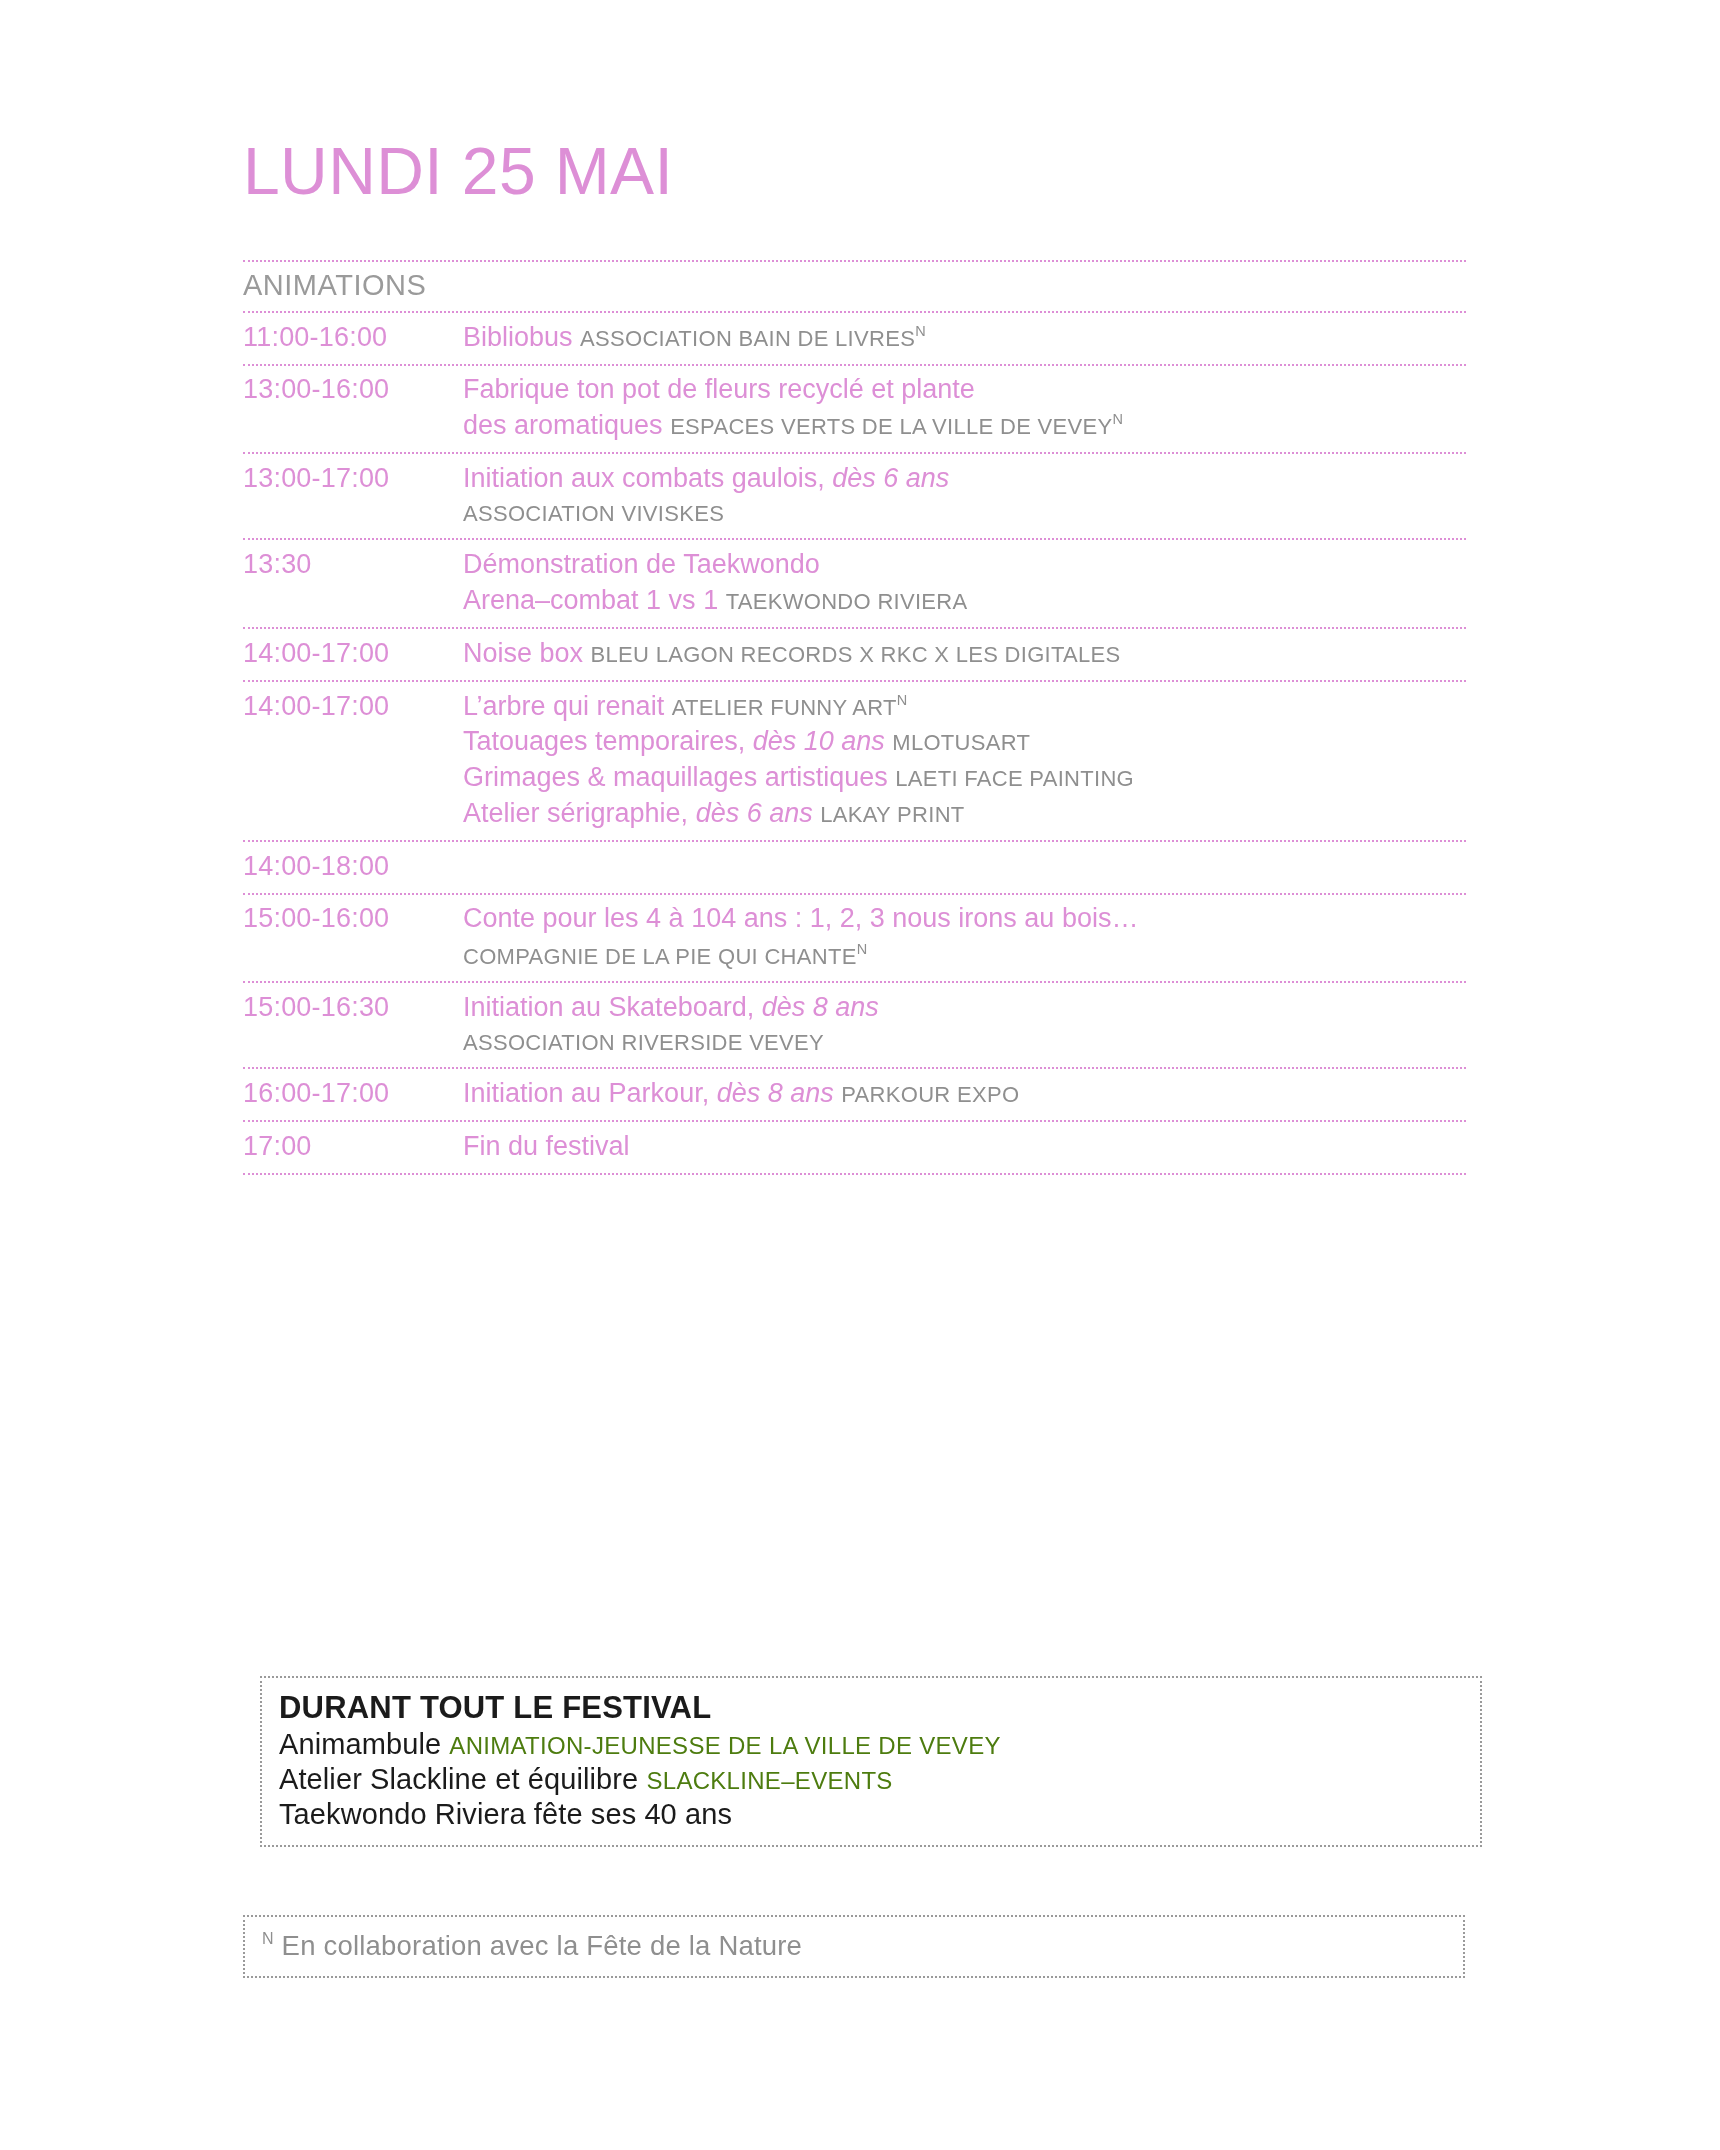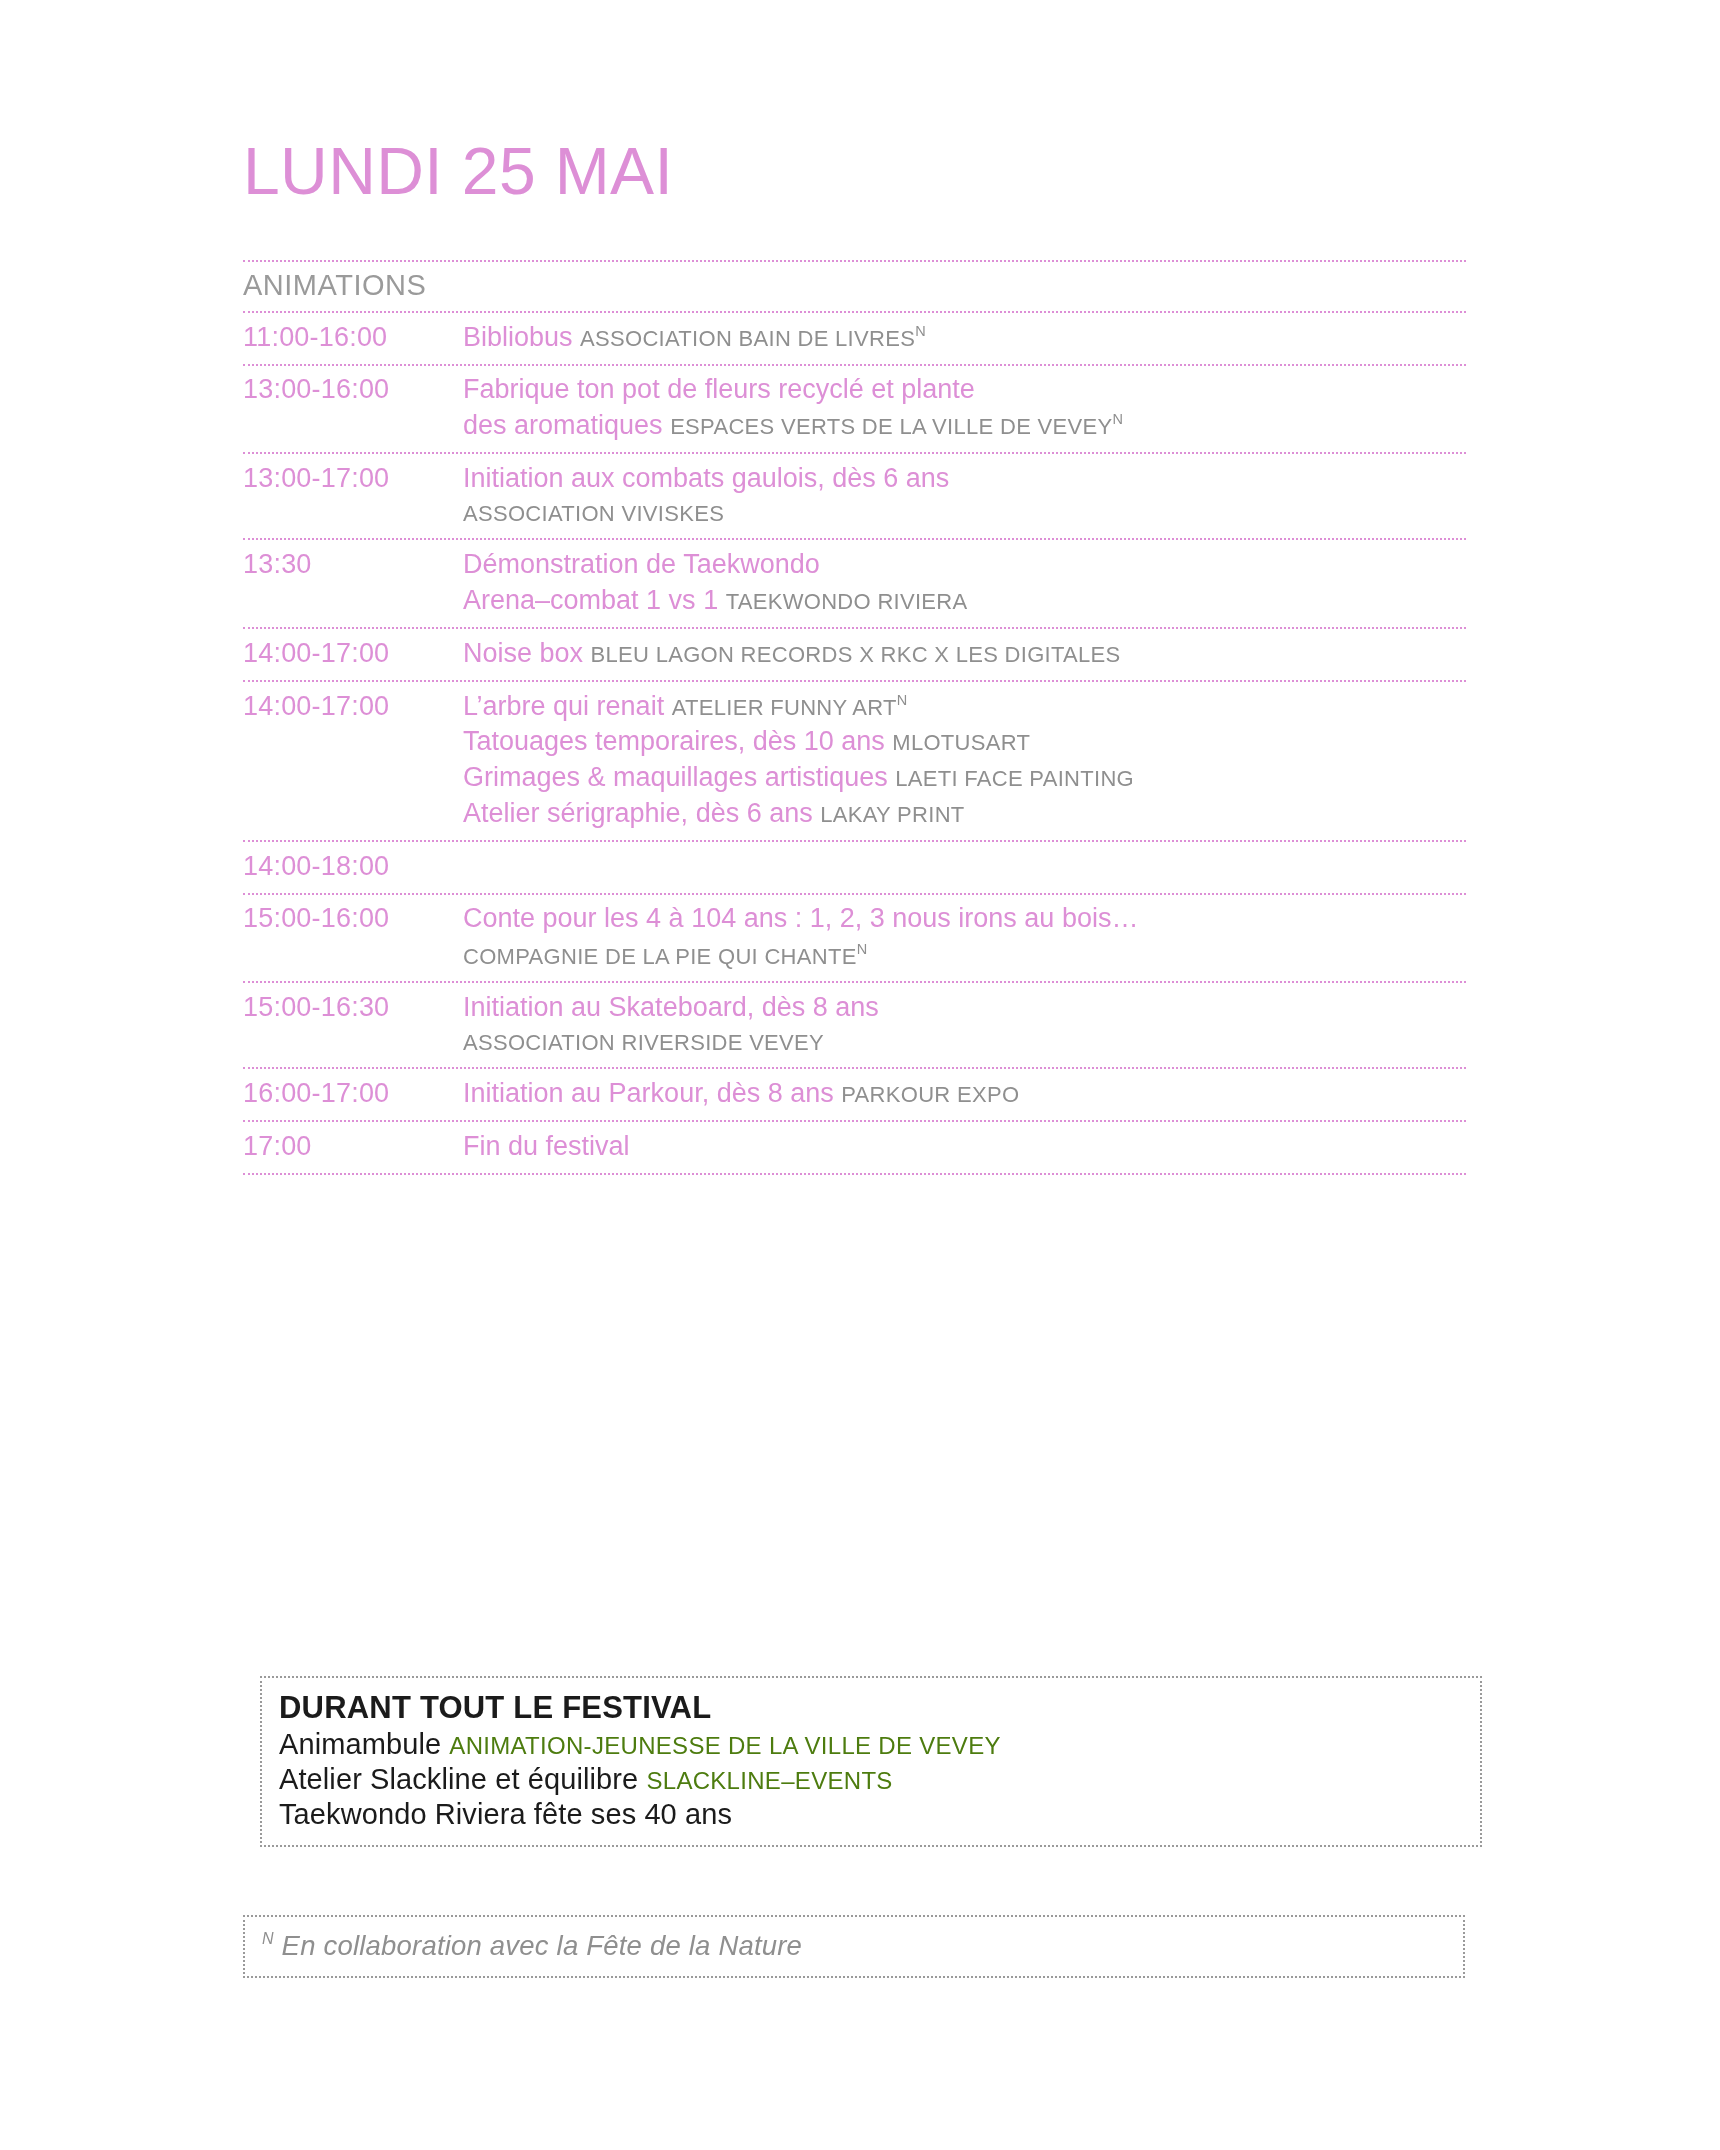--- a/index.html
+++ b/index.html
@@ -72,20 +72,21 @@
     font-size: 27px;
     line-height: 1.32;
   }
   .row .desc .line {
     display: block;
   }
   .ttl {
     color: #dd8fd6;
   }
   .ital {
+    font-style: italic;
   }
   .org {
     color: #8f8f8f;
     font-size: 22px;
     letter-spacing: 0.3px;
     margin-top: 23px;
   }
   .org-line {
     display: block;
     color: #8f8f8f;
@@ -137,21 +138,20 @@
     width: 1222px;
     border: 2.3px dotted #9a9a9a;
     box-sizing: border-box;
     padding: 12.2px 15.3px 13.8px 17px;
   }
   .collab-box .cb-text {
     font-size: 27.5px;
     color: #8f8f8f;
     letter-spacing: 0.2px;
     line-height: 1.2;
-    font-style: italic;
   }
   .collab-box .cb-sup {
     font-size: 16px;
     vertical-align: 10.7px;
     color: #8f8f8f;
   }
 </style>
 </head>
 <body>
 

